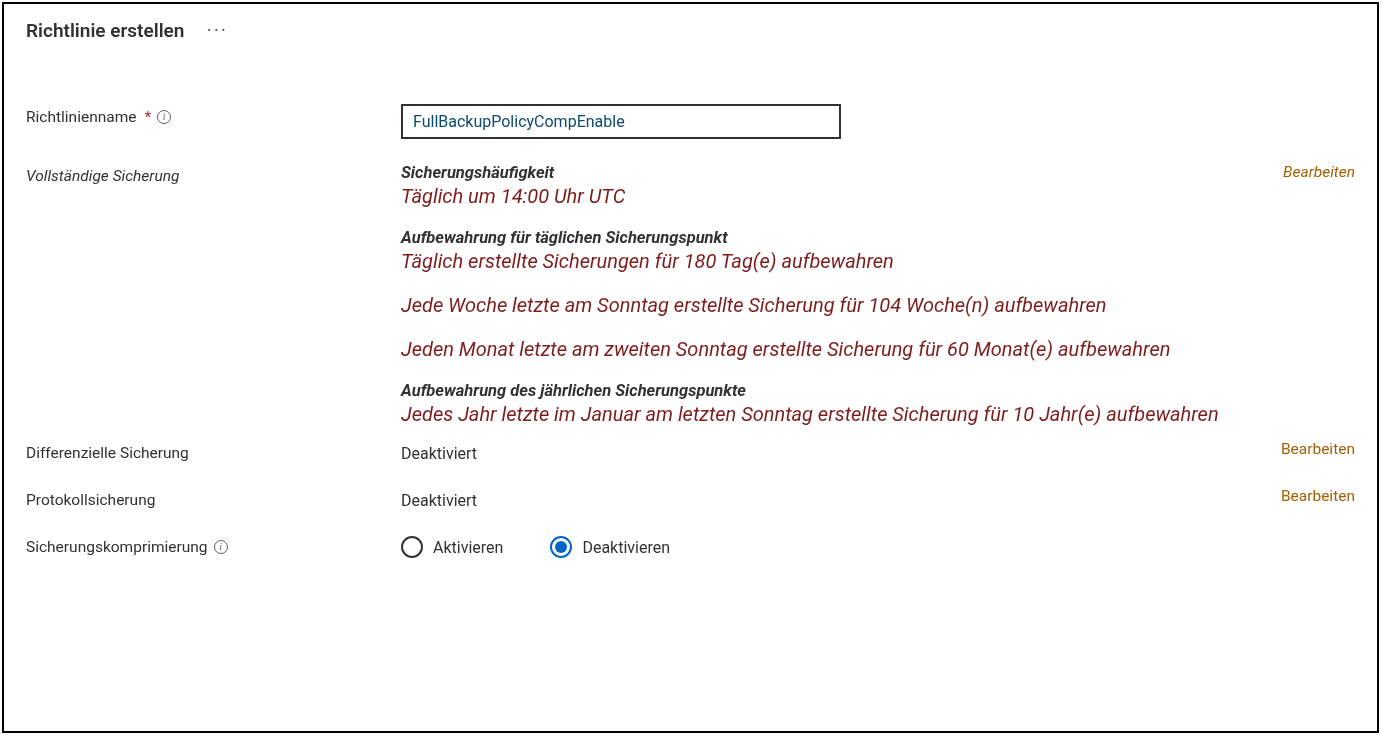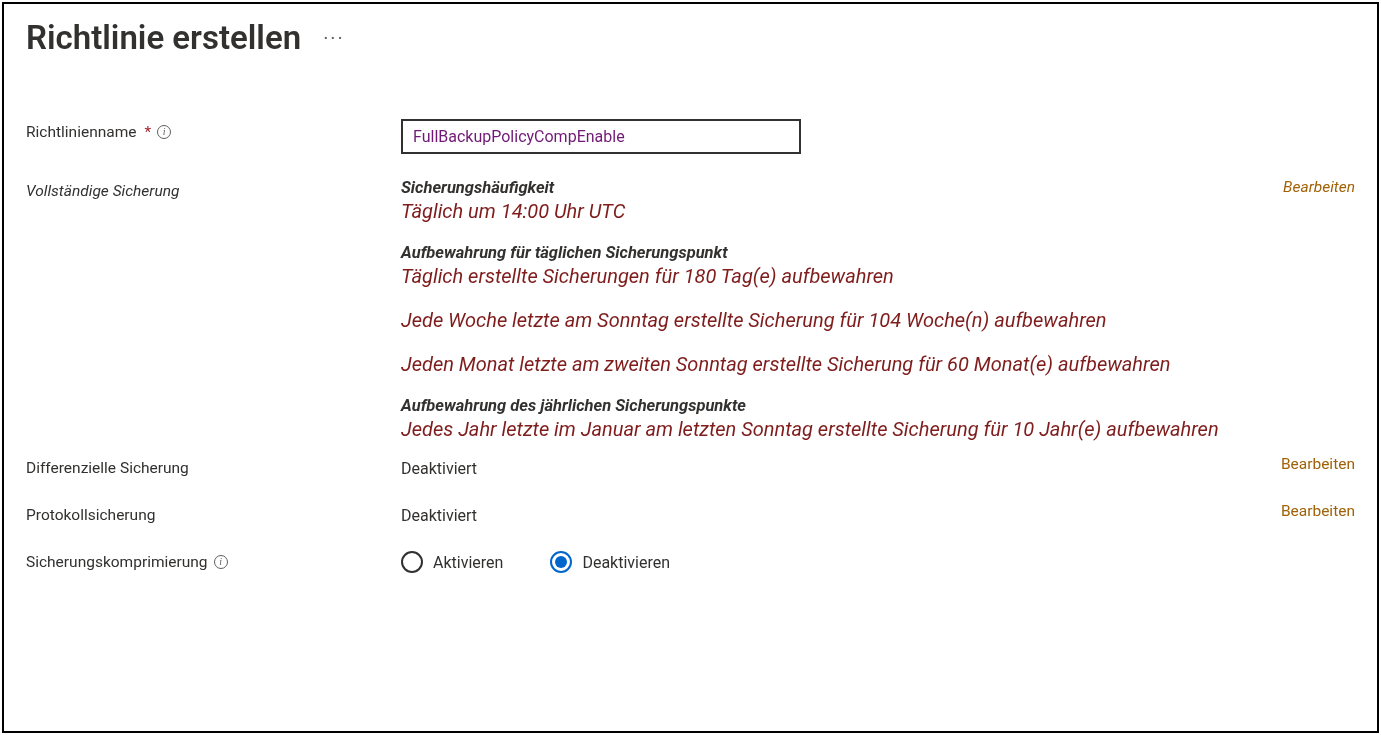--- a/index.html
+++ b/index.html
@@ -18,21 +18,21 @@
     overflow: hidden;
     position: relative;
   }
   .header-row {
     display: flex;
     align-items: center;
     gap: 22px;
     margin-bottom: 62px;
   }
   .page-title {
-    font-size: 33px;
+    font-size: 19px;
     font-weight: 600;
     color: #323130;
   }
   .ellipsis {
     font-size: 20px;
     color: #605e5c;
     letter-spacing: 2px;
     cursor: pointer;
   }
   .form-row {
@@ -74,26 +74,26 @@
     border-radius: 50%;
     align-items: center;
     justify-content: center;
     font-size: 10px;
     font-style: italic;
     font-family: Georgia, serif;
     color: #605e5c;
     line-height: 1;
   }
   .text-input {
-    width: 400px;
+    width: 440px;
     height: 35px;
     border: 2px solid #323130;
     padding: 2px 10px;
     font-size: 16px;
-    color: #701a75;
+    color: #0c4a6e;
     font-family: inherit;
   }
   .block-group { margin-bottom: 20px; }
   .block-heading {
     font-size: 16.5px;
     font-weight: 700;
     color: #323130;
     margin-bottom: 2px;
   }
   .block-text {

